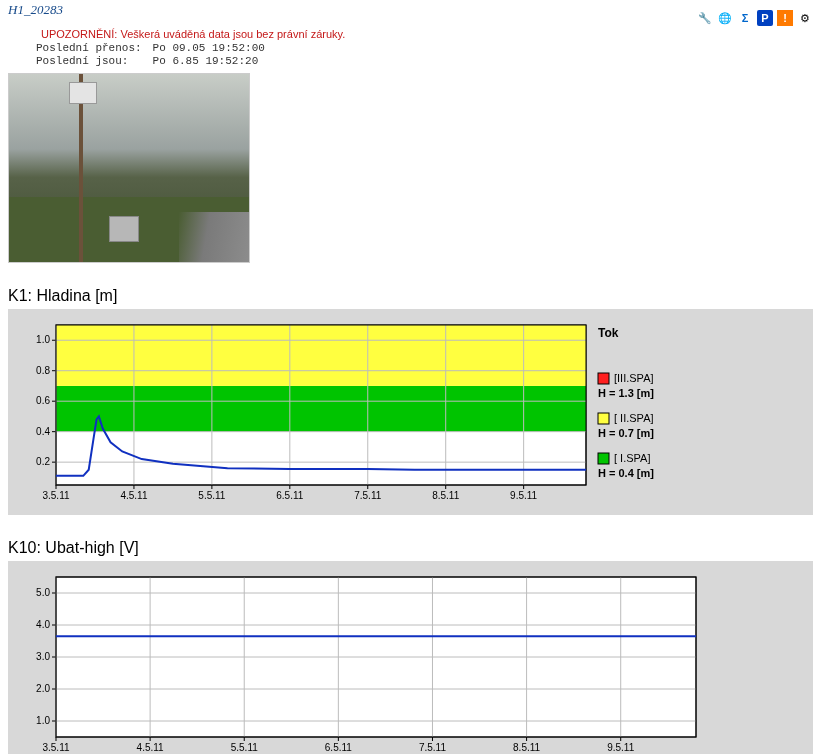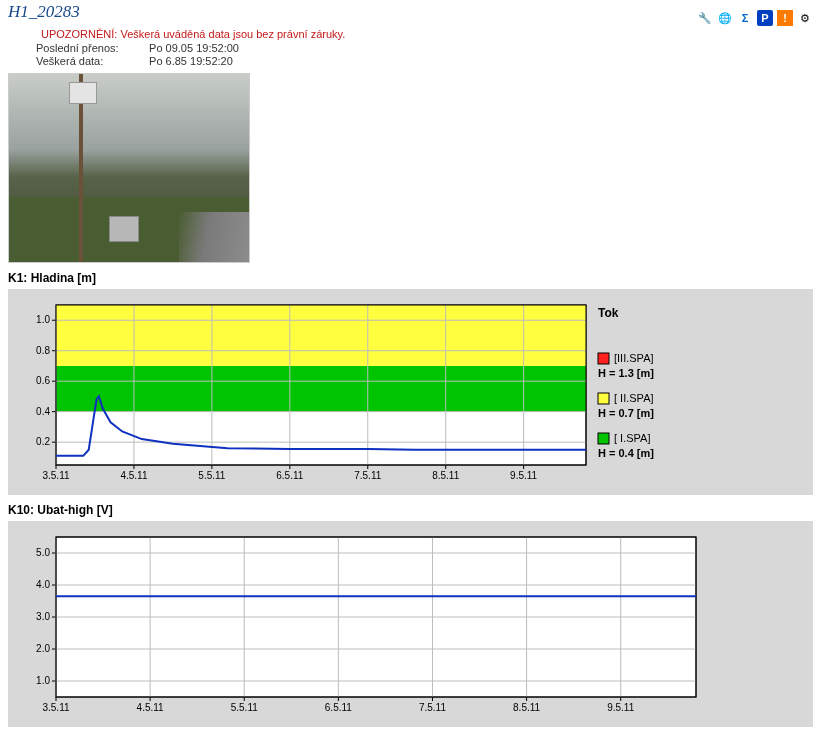--- a/index.html
+++ b/index.html
@@ -22,34 +22,34 @@
     font-size: 22px;
     font-family: Georgia, 'Times New Roman', serif;
     font-style: italic;
     font-weight: bold;
   }
   .title-prefix { color: #174a8a; }
   .title-name   { color: #c41818; }
   .title-sub {
     font-family: Georgia, 'Times New Roman', serif;
     font-style: italic;
-    font-size: 17px;
+    font-size: 13px;
     color: #174a8a;
     margin-top: -2px;
   }
   .warning {
     color: #c41818;
     font-size: 11px;
     margin: 2px 0 2px 0;
     padding-left: 33px;
   }
   .meta-line {
     font-size: 11px;
     color: #333;
-    font-family: Liberation Sans, sans-serif;
+    font-family: Liberation Mono, monospace;
     margin: 1px 0;
     padding-left: 28px;
   }
   .meta-line .lbl { display: inline-block; width: 110px; }
   .icon-bar {
     display: flex;
     gap: 4px;
     padding-top: 6px;
   }
   .icon-bar .ico {
@@ -69,24 +69,24 @@
   .pole {
     position:absolute; left:70px; top:0; width:4px; height:100%;
     background:#6b513a;
   }
   .pole-box{position:absolute; left:60px; top:8px; width:26px;height:20px;background:#e4e4e4;border:1px solid #999;}
   .cabinet{position:absolute; left:100px; bottom:20px; width:28px;height:24px;background:#b7b7b7;border:1px solid #888;}
   .grass{position:absolute; left:0; right:0; bottom:0; height:65px; background:#4a5d32;}
   .road{position:absolute; right:0; bottom:0; width:70px; height:50px;
         background:linear-gradient(100deg,#4a5d32 0%, #7a7a7a 40%, #8c8c8c 100%);}
   .chart-title {
-    font-size: 12px;
-    font-weight: bold;
+    font-size: 16px;
+    font-weight: normal;
     color: #000;
-    margin: 8px 0 4px 0;
+    margin: 24px 0 4px 0;
   }
   .chart-frame {
     background: #d8d8d8;
     padding: 8px;
     box-sizing: border-box;
   }
   svg { display:block; }
   .axis-label { font: 10px sans-serif; fill:#000; }
   .grid { stroke:#bcbcbc; stroke-width:1; }
   .plotarea { fill:#fff; stroke:#000; stroke-width:1; }
@@ -113,21 +113,21 @@
   </div>
 </div>
 
 <div class="warning">UPOZORNĚNÍ: Veškerá uváděná data jsou bez právní záruky.</div>
 
 <div class="meta-line">
   <span class="lbl">Poslední přenos:</span>
   <span>Po 09.05 19:52:00</span>
 </div>
 <div class="meta-line">
-  <span class="lbl">Veškerá data:</span>
+  <span class="lbl">Poslední jsou:</span>
   <span>Po 6.85 19:52:20</span>
 </div>
 
 <div class="photo">
   <div class="grass"></div>
   <div class="road"></div>
   <div class="pole"></div>
   <div class="pole-box"></div>
   <div class="cabinet"></div>
 </div>

